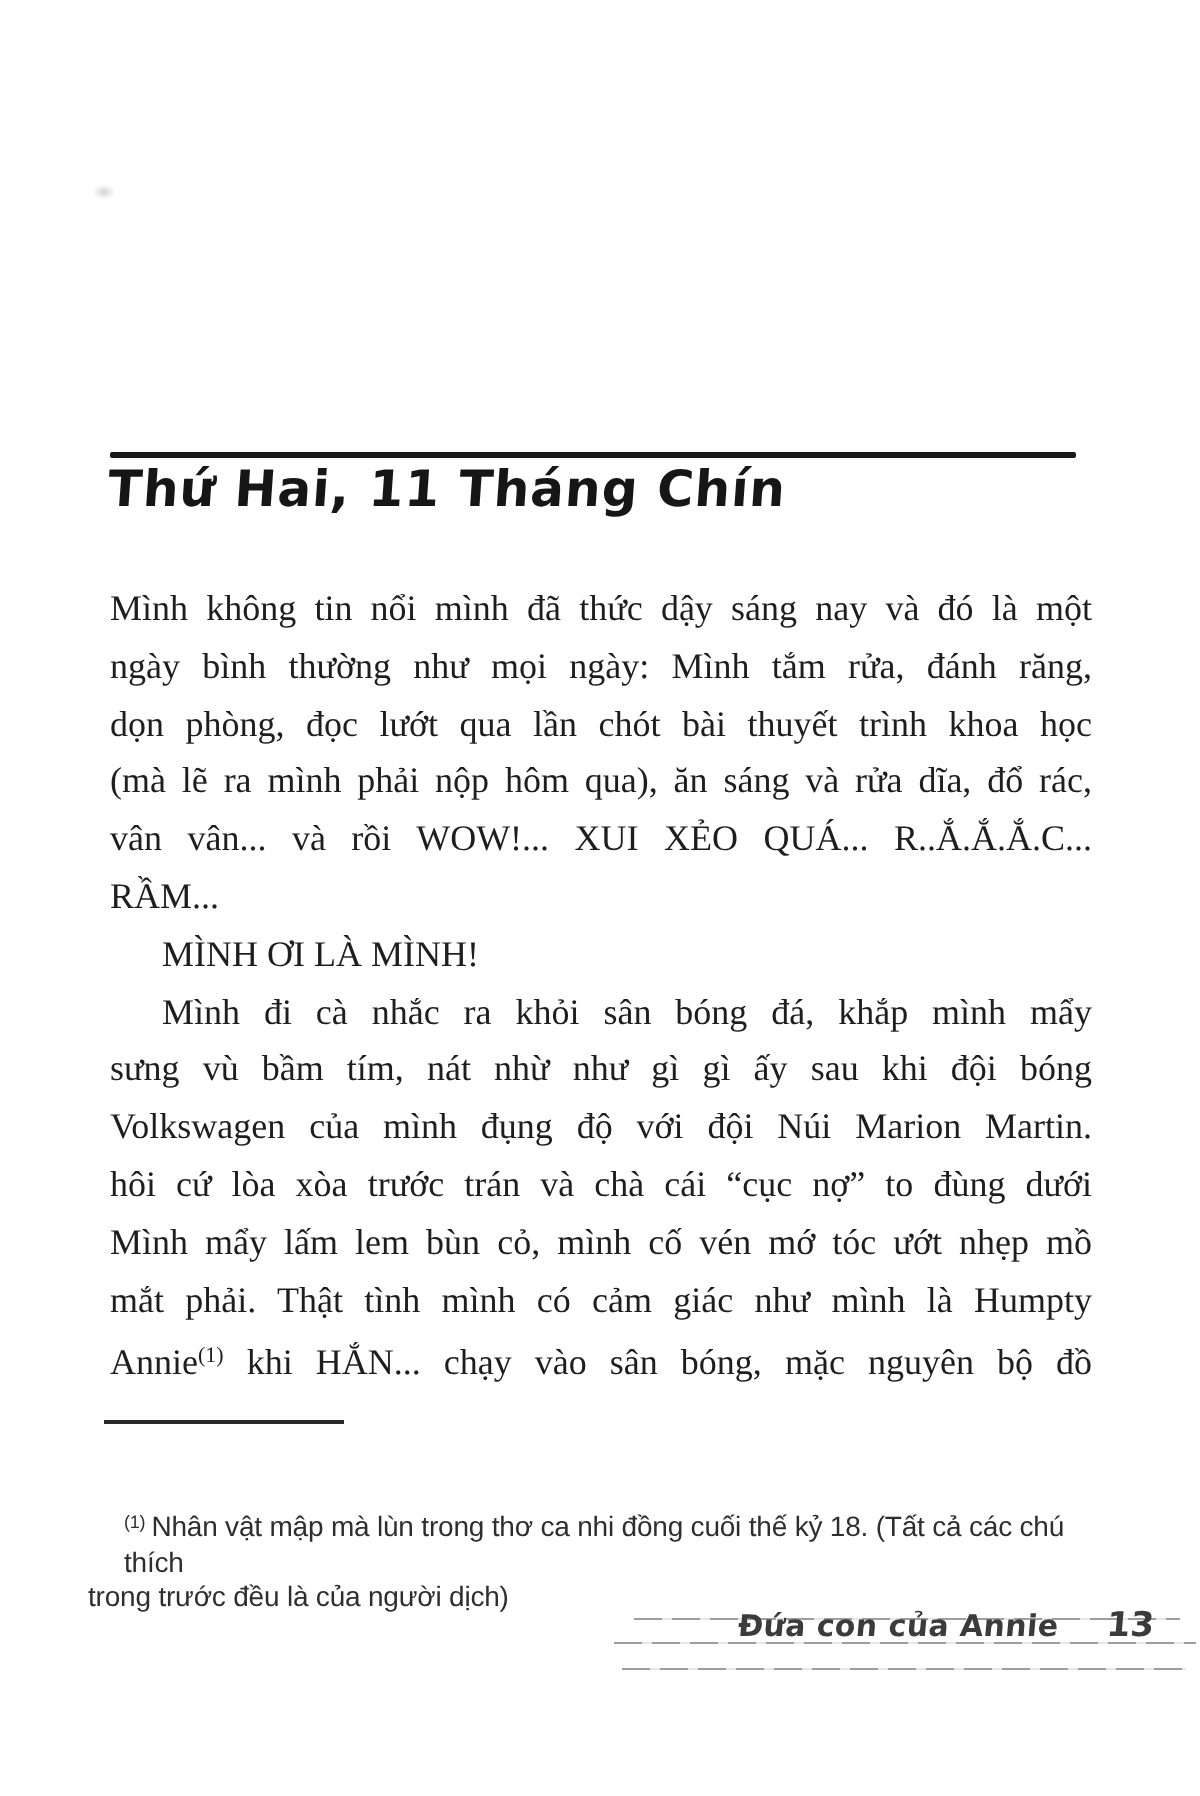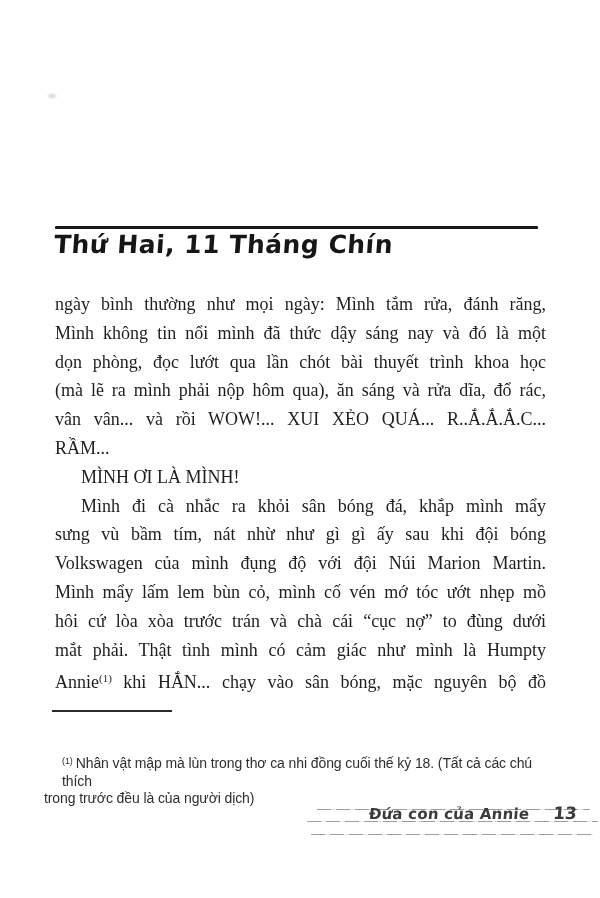--- a/index.html
+++ b/index.html
@@ -72,34 +72,34 @@
 <body>
 
 <div class="page">
 
   <div class="smudge"></div>
 
   <div class="chapter-rule"></div>
   <div class="chapter-heading">Thứ Hai, 11 Tháng Chín</div>
 
   <div class="body-text">
+    <div class="line j">Mình không tin nổi mình đã thức dậy sáng nay và đó là một</div>
     <div class="line j">ngày bình thường như mọi ngày: Mình tắm rửa, đánh răng,</div>
-    <div class="line j">Mình không tin nổi mình đã thức dậy sáng nay và đó là một</div>
     <div class="line j">dọn phòng, đọc lướt qua lần chót bài thuyết trình khoa học</div>
     <div class="line j">(mà lẽ ra mình phải nộp hôm qua), ăn sáng và rửa dĩa, đổ rác,</div>
     <div class="line j">vân vân... và rồi WOW!... XUI XẺO QUÁ... R..Ắ.Ắ.Ắ.C...</div>
     <div class="line">RẦM...</div>
 
     <div class="line indent">MÌNH ƠI LÀ MÌNH!</div>
 
     <div class="line j indent">Mình đi cà nhắc ra khỏi sân bóng đá, khắp mình mẩy</div>
     <div class="line j">sưng vù bầm tím, nát nhừ như gì gì ấy sau khi đội bóng</div>
     <div class="line j">Volkswagen của mình đụng độ với đội Núi Marion Martin.</div>
+    <div class="line j">hôi cứ lòa xòa trước trán và chà cái “cục nợ” to đùng dưới</div>
     <div class="line j">Mình mẩy lấm lem bùn cỏ, mình cố vén mớ tóc ướt nhẹp mồ</div>
-    <div class="line j">hôi cứ lòa xòa trước trán và chà cái “cục nợ” to đùng dưới</div>
     <div class="line j">mắt phải. Thật tình mình có cảm giác như mình là Humpty</div>
     <div class="line j">
       <span>Annie</span><sup class="fn-ref">(1)</sup><span> khi HẮN... chạy vào sân bóng, mặc nguyên bộ đồ</span>
     </div>
   </div>
 
   <div class="footnote">
     <div class="fn-rule"></div>
     <div class="fn-line fn-first">
       <sup class="fn-marker">(1)</sup><span>Nhân vật mập mà lùn trong thơ ca nhi đồng cuối thế kỷ 18. (Tất cả các chú thích</span>

